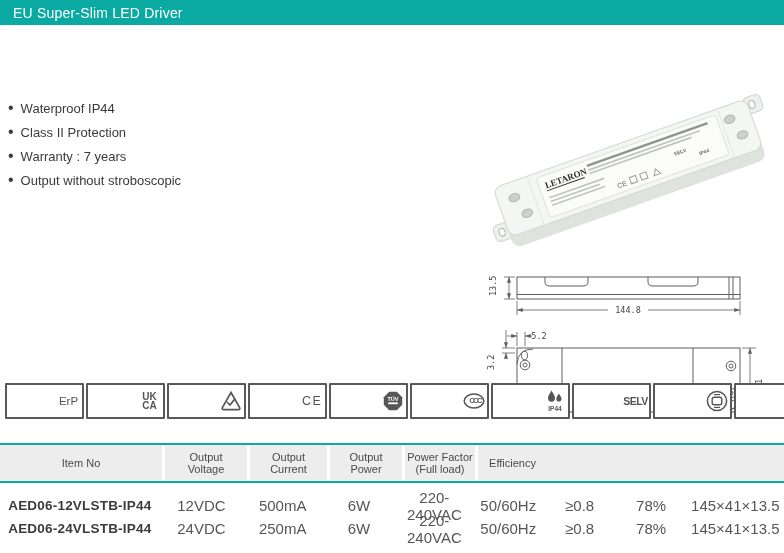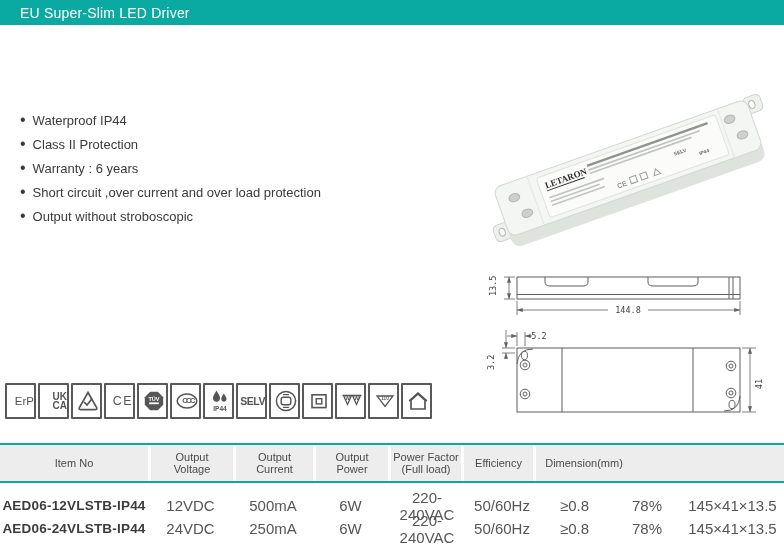--- a/index.html
+++ b/index.html
@@ -2,69 +2,68 @@
 <html style="--accent: #0aa9a2;"><head>
 <meta charset="utf-8">
 <style>
   html,body{margin:0;padding:0;background:#fff;}
   .page{position:relative;width:784px;height:553px;background:#fff;overflow:hidden;
         font-family:"Liberation Sans",sans-serif;}
 
   
   .top-bar{position:absolute;left:0;top:0;width:784px;height:25px;
            background:var(--accent,#0aa9a2);color:#fff;display:flex;align-items:center;
-           padding-left:20px;box-sizing:border-box;font-size:14px;letter-spacing:.2px;}
-
-  
-  .features{position:absolute;left:8px;top:96px;margin:12px;padding:0;list-style:none;}
+           padding-left:13px;box-sizing:border-box;font-size:14px;letter-spacing:.2px;}
+
+  
+  .features{position:absolute;left:8px;top:96px;margin:0;padding:0;list-style:none;}
   .features li{display:flex;align-items:center;height:24px;font-size:13px;color:#3a3a3a;}
   .features li::before{content:"•";margin-right:7px;font-size:16px;color:#3a3a3a;}
 
   
   .certs{position:absolute;left:5px;top:383px;display:flex;}
   .cert{width:27px;height:32px;border:2px solid #595959;background:#fff;margin-right:2px;
-        display:flex;align-items:flex-end;justify-content:center;flex-direction:column;
-        color:#555;border-radius:1px;}
+        display:flex;align-items:center;justify-content:center;flex-direction:column;
+        color:#555;border-radius:1px;padding-left:48px;}
   .cert-text{font-size:12px;color:#555;text-align:center;}
   .cert-text.b{font-weight:700;}
   .cert svg{display:block;}
 
   
   .spec-table{position:absolute;left:0;top:443px;width:784px;}
   .thead{display:flex;background:#ededed;border-top:2px solid var(--accent,#0aa9a2);
          border-bottom:2px solid var(--accent,#0aa9a2);height:36px;box-sizing:content-box;}
   .th{display:flex;align-items:center;justify-content:center;text-align:center;
       white-space:pre-line;font-size:11px;line-height:12.5px;color:#4a4a4a;
       box-sizing:border-box;}
   .th:not(.c0){border-left:3px solid #fff;}
   .tbody{margin-top:11px;}
   .trow{display:flex;height:23px;}
   .td{display:flex;align-items:center;justify-content:center;font-size:15px;
       color:#565656;box-sizing:border-box;text-align:center;}
   .td.item{font-weight:700;font-size:13.5px;color:#3c3c3c;letter-spacing:.2px;}
-  .c0{width:148px}.c1{width:85px}.c2{width:80px}.c3{width:75px}.c4{width:78px}
+  .c0{width:162px}.c1{width:85px}.c2{width:80px}.c3{width:75px}.c4{width:78px}
   .c5{width:72px}.c6{width:73px}.c7{width:72px}.c8{width:99px}
 
   .abs{position:absolute;}
   .dimtext{font-family:"DejaVu Sans Mono",monospace;font-size:8.5px;fill:#444;}
 </style>
 </head>
 <body>
 
 <div class="page">
 
   <div class="top-bar">
     <span>EU Super-Slim LED Driver</span>
   </div>
 
   <ul class="features">
     <li>Waterproof IP44</li>
     <li>Class II Protection</li>
-    <li>Warranty : 6 years</li>
-    <li>Short circuit ,over current and over load protection</li>
+    <li>Warranty : 7 years</li>
     <li>Output without stroboscopic</li>
   </ul>
 
   <svg class="abs" style="left:478px;top:86px;" width="306" height="165" viewBox="0 0 306 165">
     <g transform="translate(150,82) rotate(-19.5)">
 
       <rect x="-148" y="10" width="18" height="17" rx="5" fill="#eef0ec" stroke="#d0d4cf"></rect>
       <ellipse cx="-140" cy="18.5" rx="3" ry="4" fill="#fff" stroke="#b2b7b1"></ellipse>
       <rect x="130" y="-27" width="18" height="17" rx="5" fill="#eef0ec" stroke="#d0d4cf"></rect>
       <ellipse cx="138" cy="-18.5" rx="3" ry="4" fill="#fff" stroke="#b2b7b1"></ellipse>
@@ -242,21 +241,20 @@
       <div class="th c0">Item No</div>
       <div class="th c1">Output
 Voltage</div>
       <div class="th c2">Output
 Current</div>
       <div class="th c3">Output
 Power</div>
       <div class="th c6">Power Factor
 (Full load)</div>
       <div class="th c7">Efficiency</div>
-      <div class="th c8">Dimension(mm)</div>
     </div>
     <div class="tbody">
       <div class="trow">
         <div class="td item c0">AED06-12VLSTB-IP44</div>
         <div class="td c1">12VDC</div>
         <div class="td c2">500mA</div>
         <div class="td c3">6W</div>
         <div class="td c4">220-240VAC</div>
         <div class="td c5">50/60Hz</div>
         <div class="td c6">≥0.8</div>

